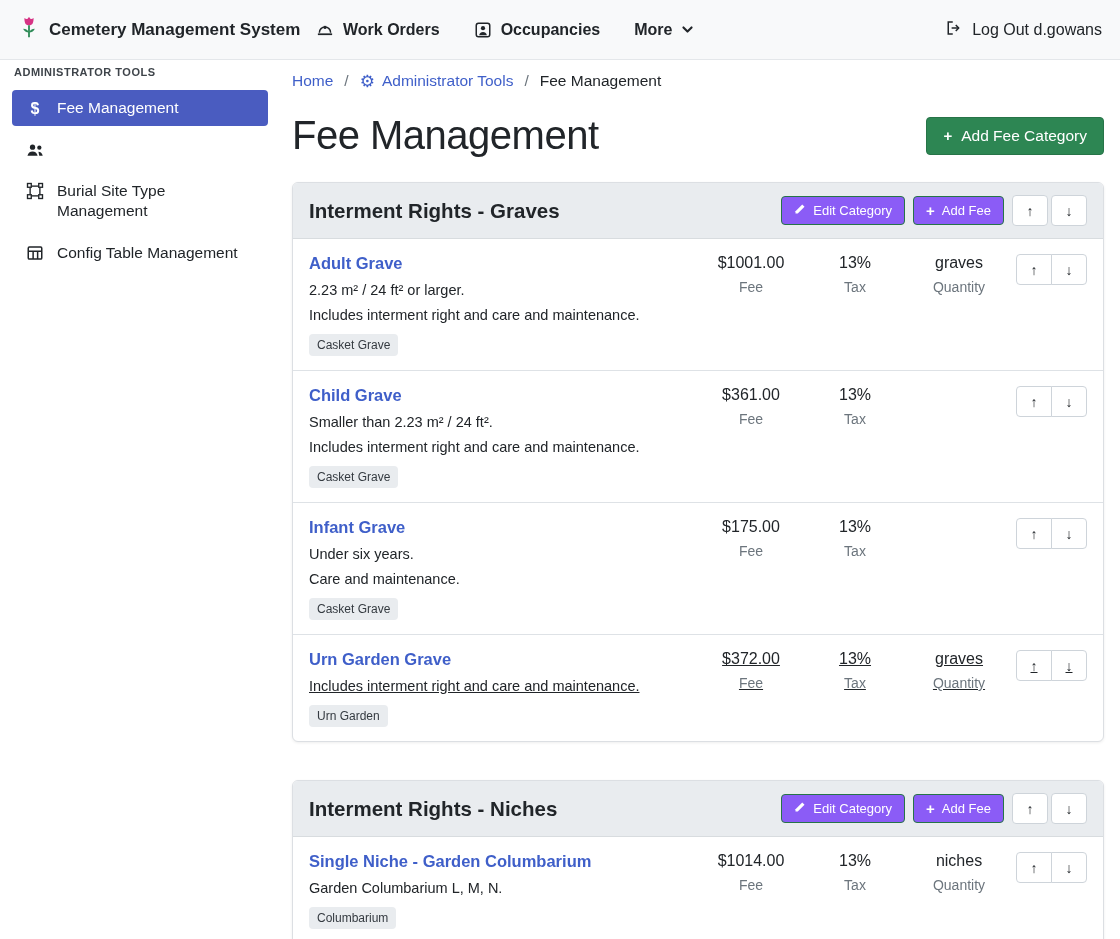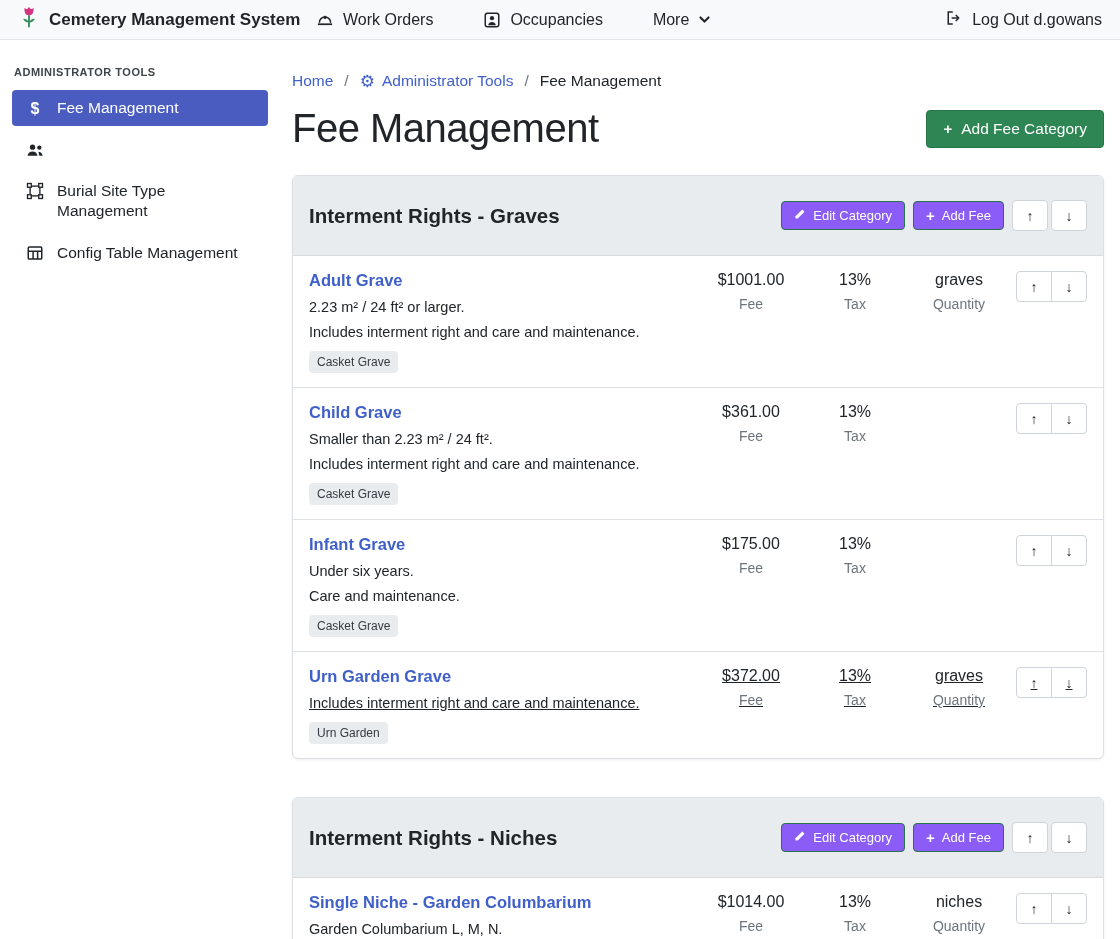--- a/index.html
+++ b/index.html
@@ -5,48 +5,48 @@
   * { box-sizing: border-box; margin: 0; padding: 0; }
   html, body { width: 1120px; height: 939px; overflow: hidden; }
   body {
     font-family: "Liberation Sans", sans-serif;
     color: #212529;
     background: #ffffff;
     position: relative;
   }
   
   .navbar {
-    height: 40px;
+    height: 60px;
     background: #f8f9fa;
     border-bottom: 1px solid #e4e7ea;
     display: flex;
     align-items: center;
     padding: 0 18px;
   }
   .brand { display: flex; align-items: center; gap: 9px; width: 276px; cursor: pointer; }
   .brand-title { font-size: 17px; font-weight: 700; white-space: nowrap; }
-  .nav-links { display: flex; align-items: center; gap: 50px; margin-left: 22px; }
+  .nav-links { display: flex; align-items: center; gap: 34px; margin-left: 22px; font-weight: bold; }
   .nav-link { display: flex; align-items: center; gap: 9px; font-size: 16px; color: #212529; cursor: pointer; }
   .nav-link svg { display: block; }
   .logout { margin-left: auto; display: flex; align-items: center; gap: 9px; font-size: 16px; cursor: pointer; }
   
   .sidebar { position: absolute; top: 52px; left: 0; width: 280px; padding: 12px 12px; }
   .sidebar-heading { font-size: 11px; font-weight: 700; letter-spacing: 0.5px; color: #3e444a; margin: 2px 2px 12px; }
   .side-item {
     display: flex; align-items: flex-start; gap: 11px;
     padding: 8px 12px; border-radius: 4px;
     font-size: 15.5px; line-height: 1.3; margin-bottom: 6px;
     color: #212529; cursor: pointer;
   }
   .side-item .icn { width: 22px; flex: 0 0 22px; display: flex; justify-content: center; margin-top: 1px; }
   .side-item.active { background: #4a5cc0; color: #ffffff; }
   .dollar-glyph { font-weight: 700; font-size: 16px; line-height: 1.2; }
   
   .main { position: absolute; top: 52px; left: 280px; width: 840px; padding: 14px 16px 0 12px; }
-  .breadcrumb { display: flex; align-items: center; gap: 11px; font-size: 15.5px; margin: 6px 0 16px; }
+  .breadcrumb { display: flex; align-items: center; gap: 11px; font-size: 15.5px; margin: 6px 0 23px; }
   .breadcrumb a { color: #3f5fc9; text-decoration: none; display: flex; align-items: center; gap: 7px; cursor: pointer; }
   .crumb-sep { color: #6c757d; }
   .crumb-current { color: #212529; }
   .gear-glyph { font-size: 17px; line-height: 1; }
   .page-head { display: flex; justify-content: space-between; align-items: center; margin: 4px 0 24px; }
   .page-title { font-size: 40px; font-weight: 500; letter-spacing: -0.5px; color: #212529; }
   .btn { border-radius: 4px; cursor: pointer; display: inline-flex; align-items: center; justify-content: center; font-family: inherit; }
   .btn-green-lg {
     background: #2d8653; border: 1px solid #277448; color: #fff;
     font-size: 15.5px; padding: 9px 16px; gap: 9px;
@@ -57,21 +57,21 @@
   }
   .plus-glyph { font-weight: 700; font-size: 15px; line-height: 1; }
   
   .card {
     border: 1px solid #dcdfe3; border-radius: 6px; background: #fff;
     box-shadow: 0 1px 3px rgba(0,0,0,0.07);
     margin-bottom: 38px; overflow: hidden;
   }
   .card-header {
     background: #e9ecef; border-bottom: 1px solid #d8dcdf;
-    padding: 24px 16px; display: flex; align-items: center;
+    padding: 12px 16px; display: flex; align-items: center;
   }
   .card-title { font-size: 20.5px; font-weight: 600; }
   .header-actions { margin-left: auto; display: flex; align-items: center; gap: 8px; }
   .btn-arrow {
     background: #fff; border: 1px solid #ced4da; color: #212529;
     width: 36px; height: 31px; font-size: 14px;
   }
   .arrow-group-gap { display: flex; gap: 3px; }
   .arrow-group-joined { display: flex; }
   .arrow-group-joined .btn-arrow:first-child { border-radius: 4px 0 0 4px; }

